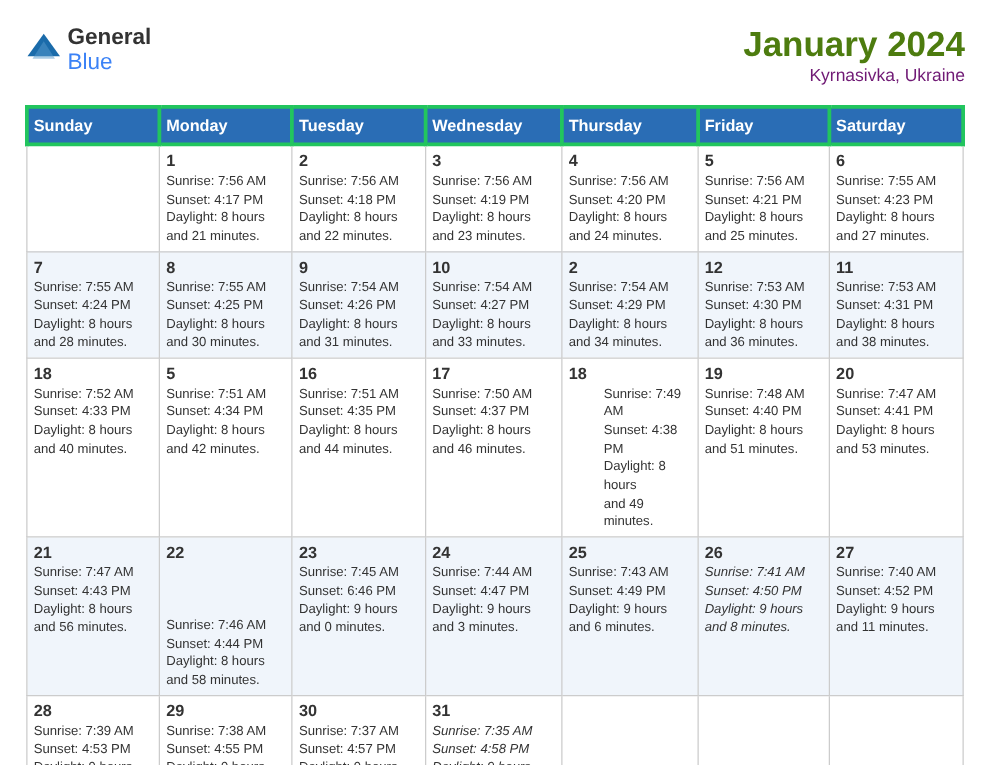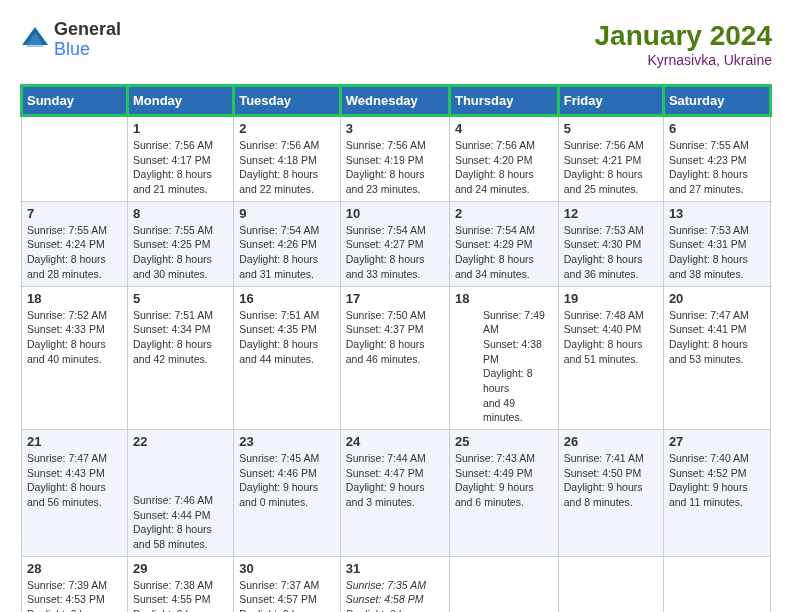--- a/index.html
+++ b/index.html
@@ -207,21 +207,21 @@
 and 34 minutes.</div>
         </td>
         <td>
           <span class="day-number">12</span>
           <div class="day-info" style="white-space: pre-line;">Sunrise: 7:53 AM
 Sunset: 4:30 PM
 Daylight: 8 hours
 and 36 minutes.</div>
         </td>
         <td>
-          <span class="day-number">13</span>
+          <span class="day-number">11</span>
           <div class="day-info" style="white-space: pre-line;">Sunrise: 7:53 AM
 Sunset: 4:31 PM
 Daylight: 8 hours
 and 38 minutes.</div>
         </td>
       </tr>
       <tr>
         <td>
           <span class="day-number">18</span>
           <div class="day-info" style="white-space: pre-line;">Sunrise: 7:52 AM
@@ -283,41 +283,41 @@
         <td>
           <span class="day-number">22</span>
           <div class="day-info" style="white-space: pre-line; margin-top: 44px;">Sunrise: 7:46 AM
 Sunset: 4:44 PM
 Daylight: 8 hours
 and 58 minutes.</div>
         </td>
         <td>
           <span class="day-number">23</span>
           <div class="day-info" style="white-space: pre-line;">Sunrise: 7:45 AM
-Sunset: 4:46 PM
+Sunset: 6:46 PM
 Daylight: 9 hours
 and 0 minutes.</div>
         </td>
         <td>
           <span class="day-number">24</span>
           <div class="day-info" style="white-space: pre-line;">Sunrise: 7:44 AM
 Sunset: 4:47 PM
 Daylight: 9 hours
 and 3 minutes.</div>
         </td>
         <td>
           <span class="day-number">25</span>
           <div class="day-info" style="white-space: pre-line;">Sunrise: 7:43 AM
 Sunset: 4:49 PM
 Daylight: 9 hours
 and 6 minutes.</div>
         </td>
         <td>
           <span class="day-number">26</span>
-          <div class="day-info" style="white-space: pre-line;">Sunrise: 7:41 AM
+          <div class="day-info" style="white-space: pre-line; font-style: italic;">Sunrise: 7:41 AM
 Sunset: 4:50 PM
 Daylight: 9 hours
 and 8 minutes.</div>
         </td>
         <td>
           <span class="day-number">27</span>
           <div class="day-info" style="white-space: pre-line;">Sunrise: 7:40 AM
 Sunset: 4:52 PM
 Daylight: 9 hours
 and 11 minutes.</div>

